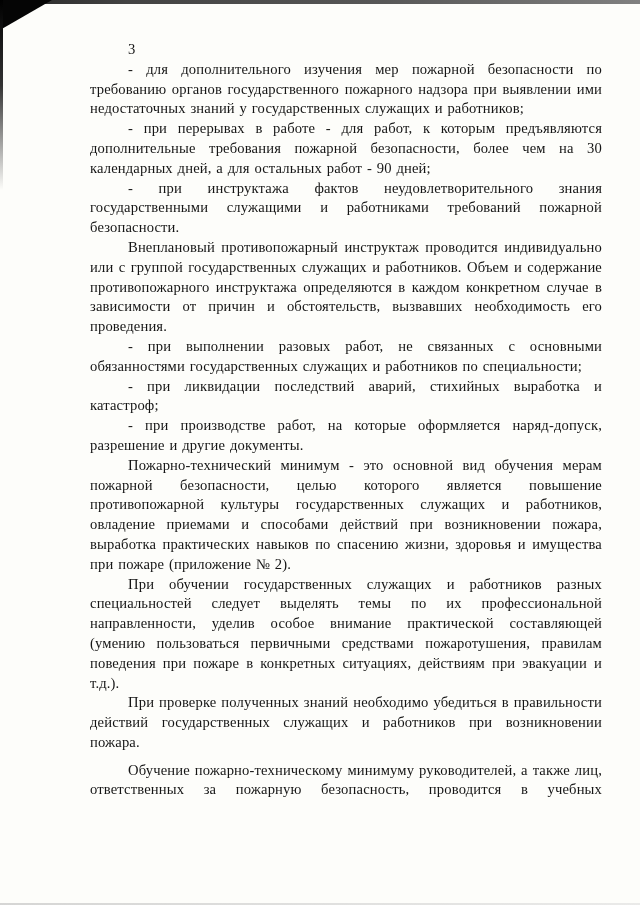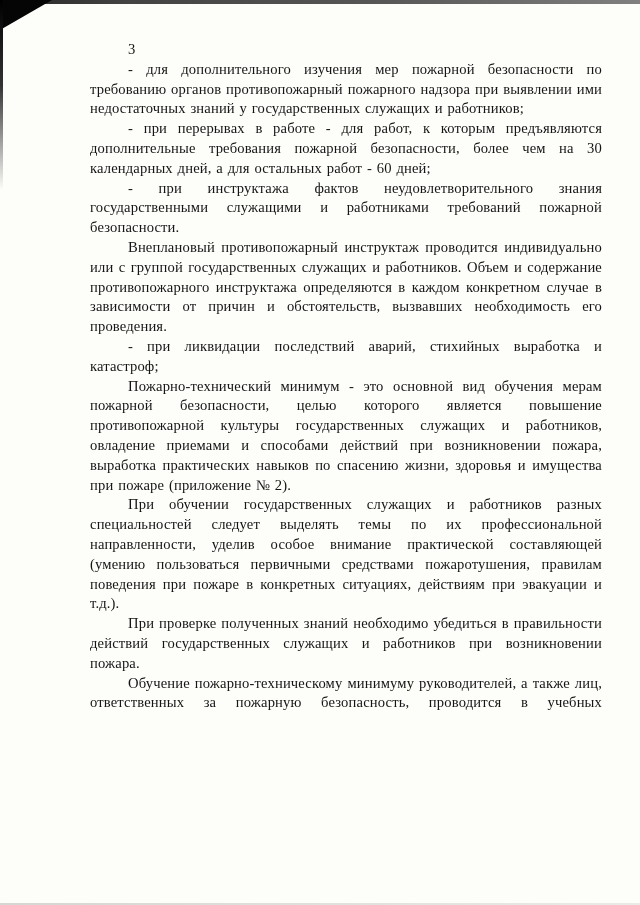--- a/index.html
+++ b/index.html
@@ -62,37 +62,40 @@
     margin: 0;
     font-size: 14.6px;
     line-height: 19.8px;
     text-align: justify;
     text-indent: 38px;
     letter-spacing: 0.15px;
     word-spacing: 1px;
   }
   .content p.last-justify {
     text-align-last: justify;
+    margin-top: 8px;
   }
 </style>
 </head>
 <body>
 
 <div class="page">
   <div class="edge-top"></div>
   <div class="corner-tl"></div>
   <div class="edge-left"></div>
   <div class="edge-bottom"></div>
 
   <div class="content">
     <p class="page-number"><span>3</span></p>
 
-    <p>- для дополнительного изучения мер пожарной безопасности по требованию органов противопожарный пожарного надзора при выявлении ими недостаточных знаний у государственных служащих и работников;</p>
-    <p>- при перерывах в работе - для работ, к которым предъявляются дополнительные требования пожарной безопасности, более чем на 30 календарных дней, а для остальных работ - 60 дней;</p>
+    <p>- для дополнительного изучения мер пожарной безопасности по требованию органов государственного пожарного надзора при выявлении ими недостаточных знаний у государственных служащих и работников;</p>
+    <p>- при перерывах в работе - для работ, к которым предъявляются дополнительные требования пожарной безопасности, более чем на 30 календарных дней, а для остальных работ - 90 дней;</p>
     <p>- при инструктажа фактов неудовлетворительного знания государственными служащими и работниками требований пожарной безопасности.</p>
     <p>Внеплановый противопожарный инструктаж проводится индивидуально или с группой государственных служащих и работников. Объем и содержание противопожарного инструктажа определяются в каждом конкретном случае в зависимости от причин и обстоятельств, вызвавших необходимость его проведения.</p>
+    <p>- при выполнении разовых работ, не связанных с основными обязанностями государственных служащих и работников по специальности;</p>
     <p>- при ликвидации последствий аварий, стихийных выработка и катастроф;</p>
+    <p>- при производстве работ, на которые оформляется наряд-допуск, разрешение и другие документы.</p>
     <p>Пожарно-технический минимум - это основной вид обучения мерам пожарной безопасности, целью которого является повышение противопожарной культуры государственных служащих и работников, овладение приемами и способами действий при возникновении пожара, выработка практических навыков по спасению жизни, здоровья и имущества при пожаре (приложение № 2).</p>
     <p>При обучении государственных служащих и работников разных специальностей следует выделять темы по их профессиональной направленности, уделив особое внимание практической составляющей (умению пользоваться первичными средствами пожаротушения, правилам поведения при пожаре в конкретных ситуациях, действиям при эвакуации и т.д.).</p>
     <p>При проверке полученных знаний необходимо убедиться в правильности действий государственных служащих и работников при возникновении пожара.</p>
     <p class="last-justify">Обучение пожарно-техническому минимуму руководителей, а также лиц, ответственных за пожарную безопасность, проводится в учебных</p>
   </div>
 </div>
 
 </body></html>

